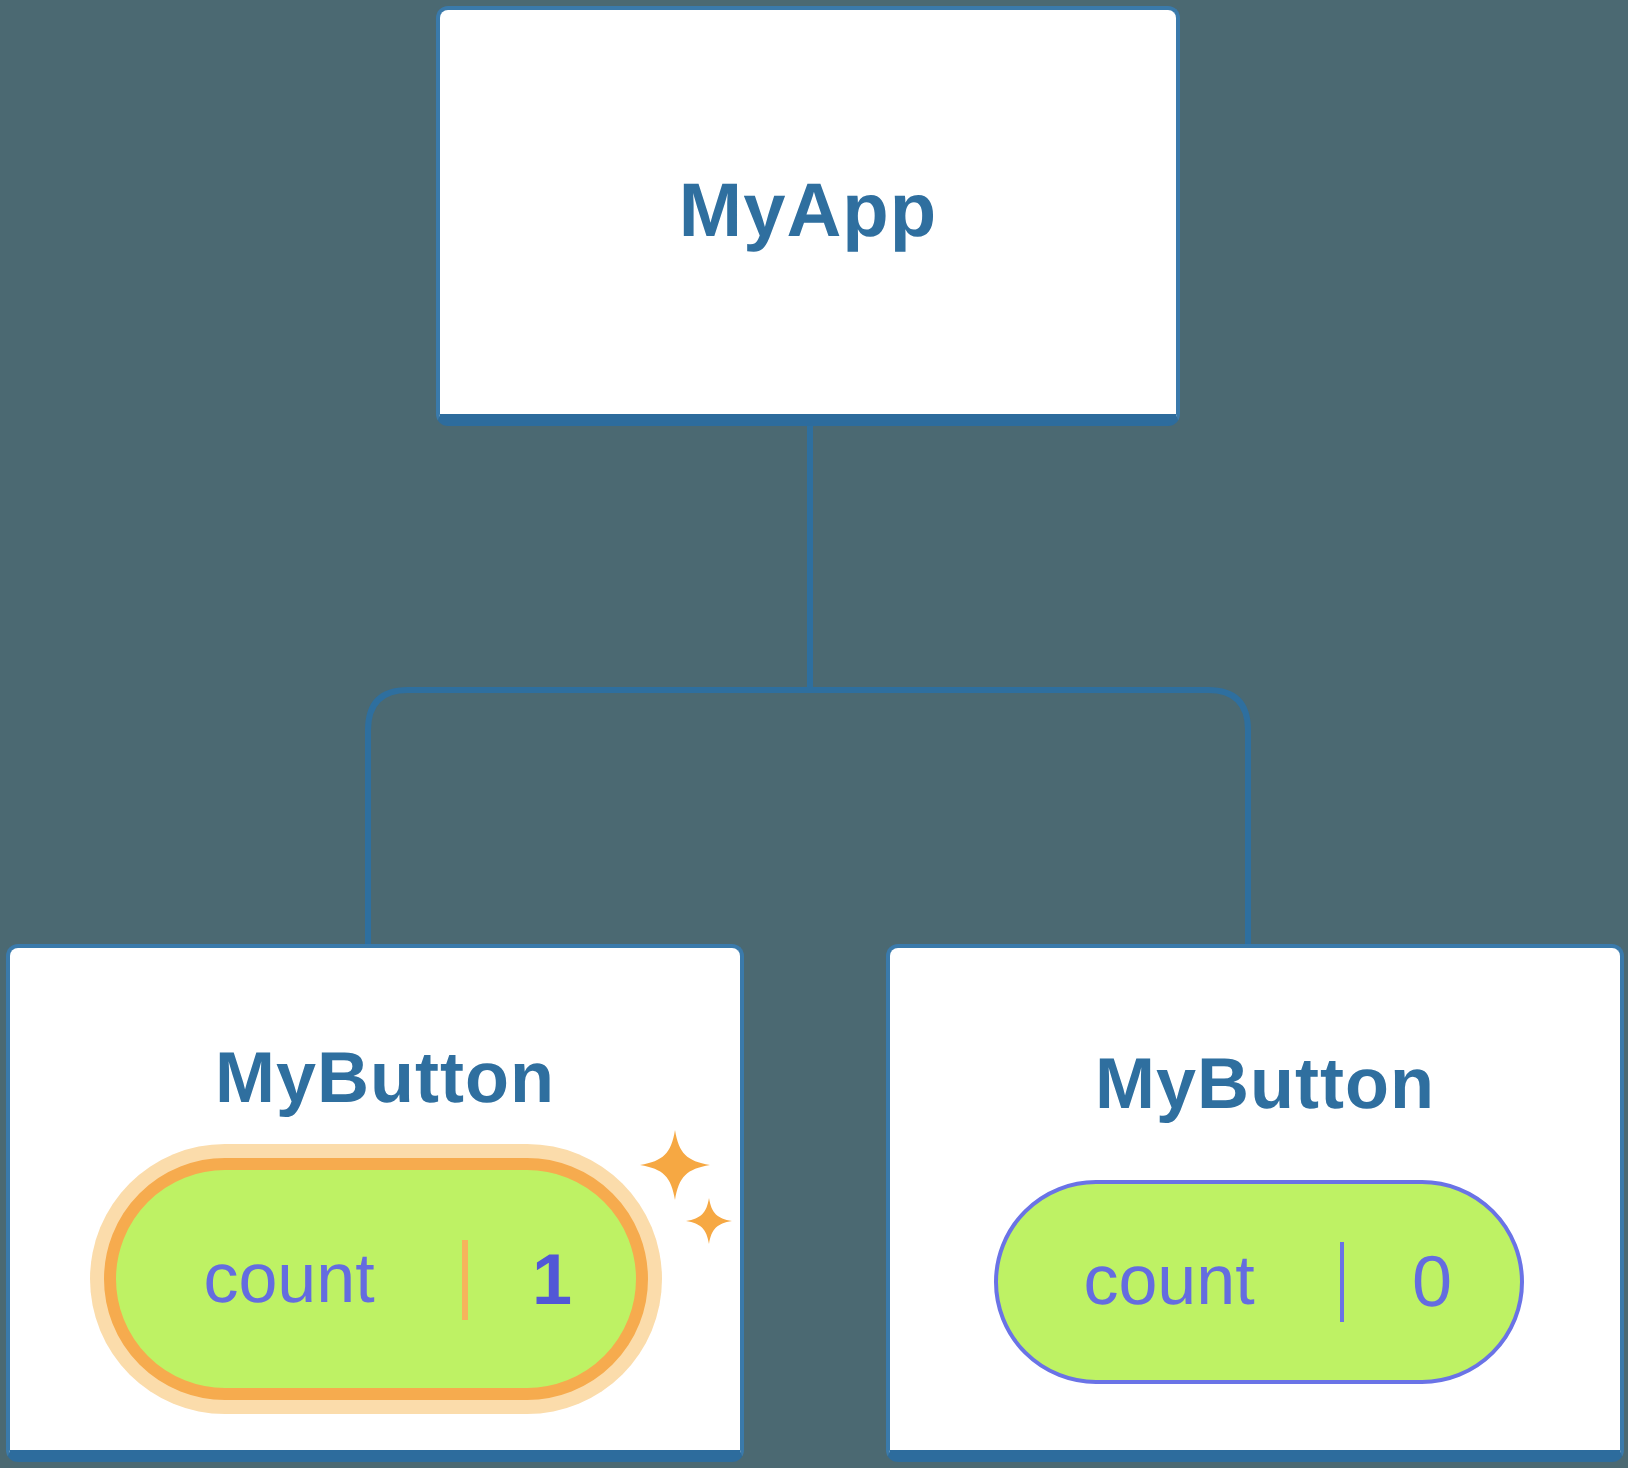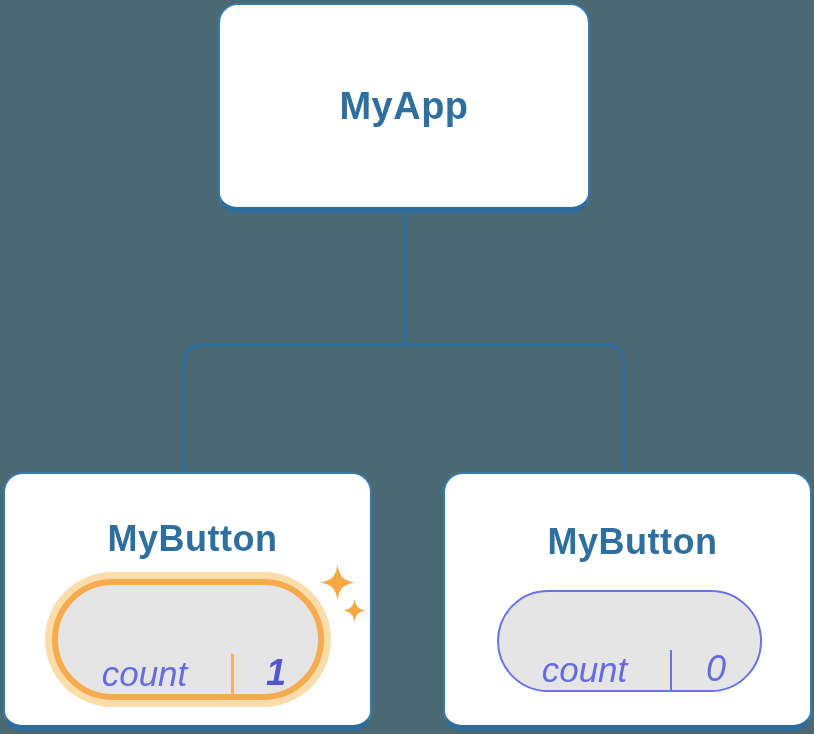--- a/index.html
+++ b/index.html
@@ -35,21 +35,21 @@
     stroke:var(--connector);
     stroke-width:3;
     fill:none;
   }
   .card{
     position:absolute;
     box-sizing:border-box;
     background:var(--card-bg);
     border:2px solid var(--card-border);
     border-bottom:6px solid var(--card-border-bottom);
-    border-radius:20px;
+    border-radius:6px;
   }
   .card.app{
     left:218px;top:3px;width:372px;height:210px;
     display:flex;align-items:center;justify-content:center;
   }
   .card.btn-left{left:3px;top:472px;width:369px;height:259px;}
   .card.btn-right{left:443px;top:472px;width:369px;height:259px;}
   .node-title{
     color:var(--node-text);
     font-weight:700;
@@ -59,24 +59,23 @@
   }
   .card.app .node-title{font-size:38px;}
   .card .title-row{
     position:absolute;left:0;right:0;text-align:center;margin-left:10px;
   }
   .card.btn-left .title-row{top:44px;}
   .card.btn-right .title-row{top:47px;}
   .pill{
     position:absolute;
     box-sizing:border-box;
-    background:#e5e5e5;
+    background:#bef264;
     display:flex;
-    align-items:flex-end;
-    font-style:italic;
+    align-items:center;
   }
   .pill .count-label{
     display:flex;align-items:center;justify-content:center;
     color:var(--state-text);
     font-size:35px;
   }
   .pill .count-value{
     flex:1;
     display:flex;align-items:center;justify-content:center;
     color:var(--state-text);

